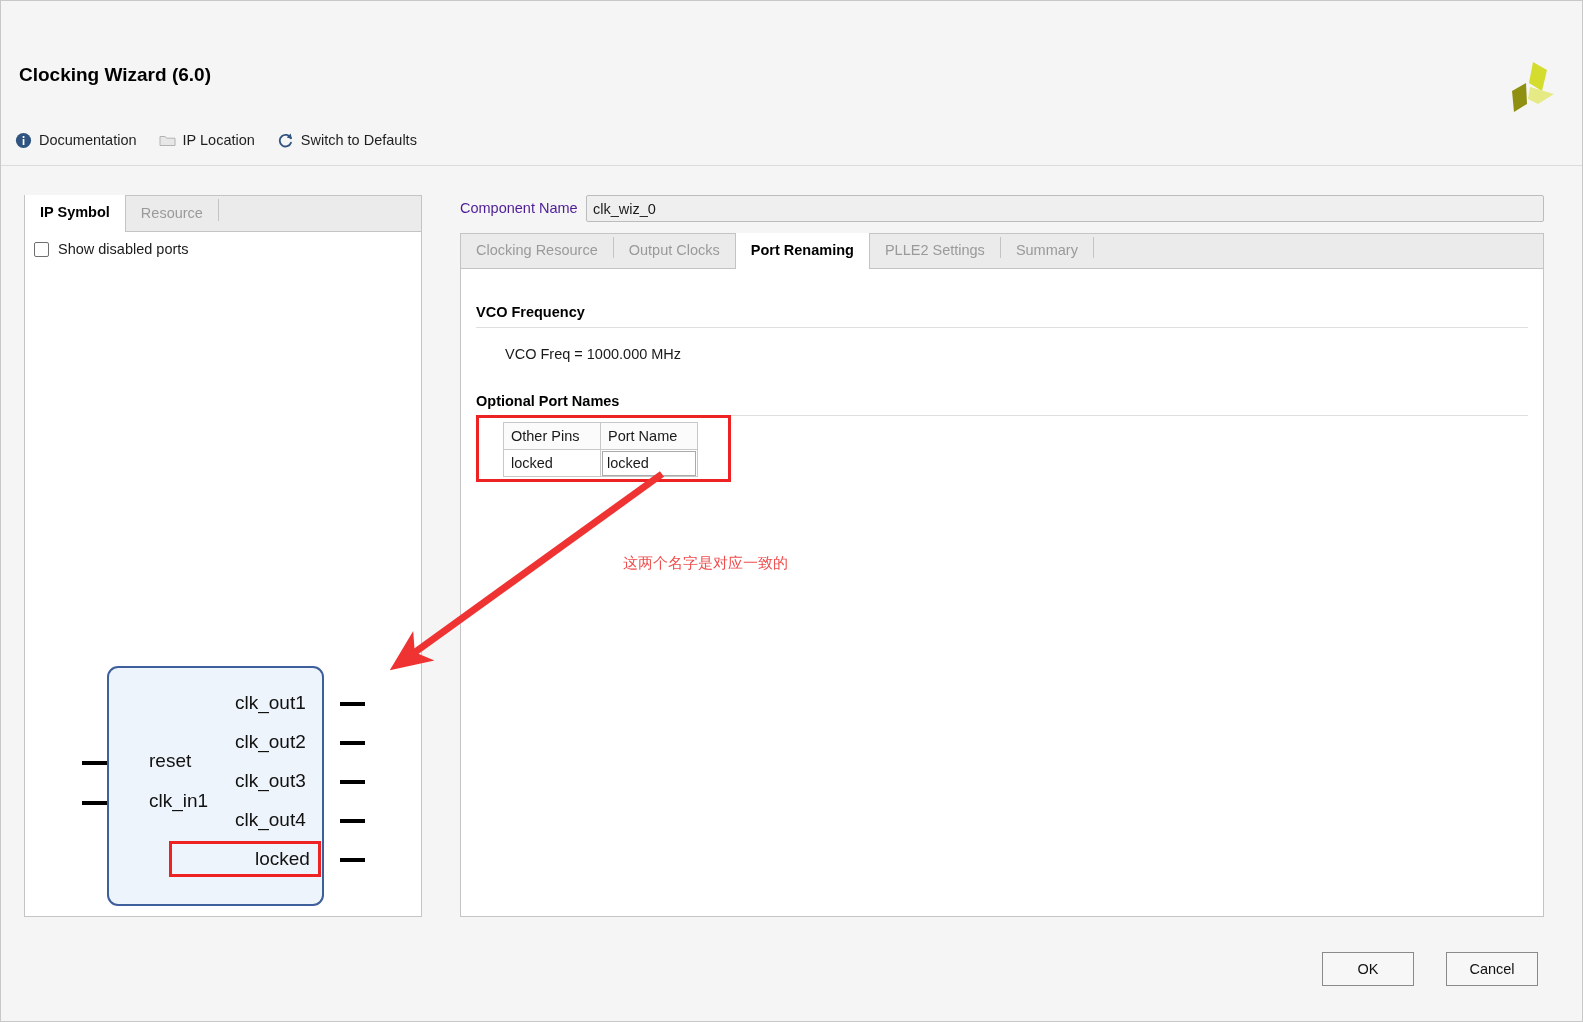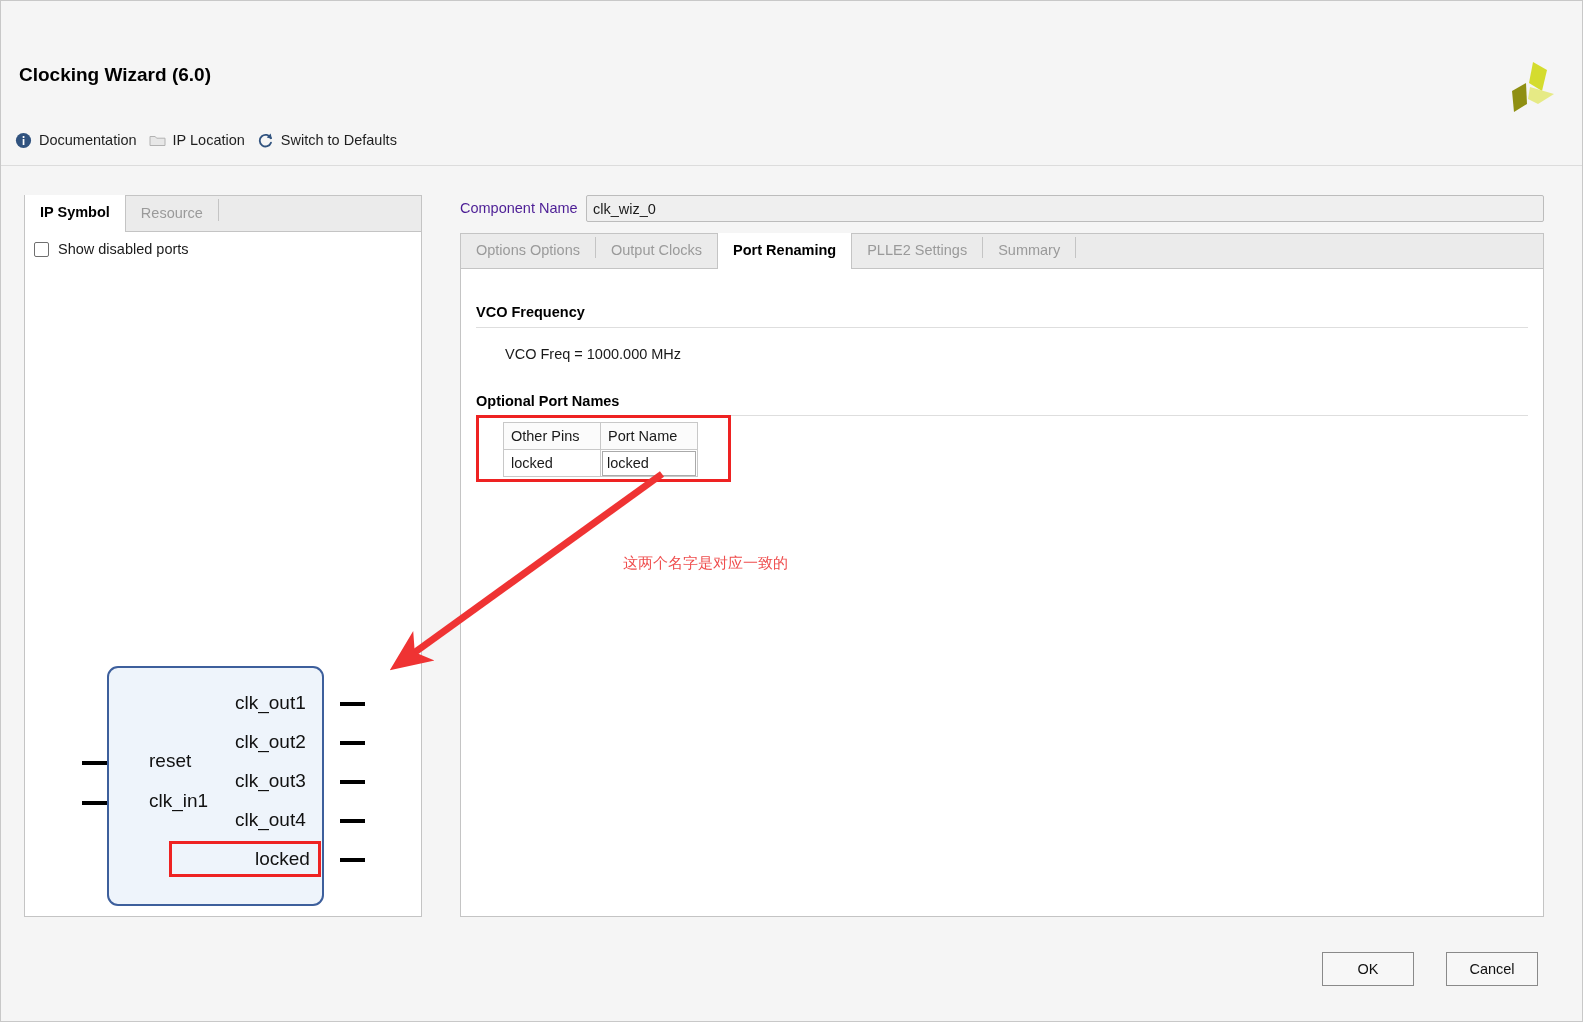--- a/index.html
+++ b/index.html
@@ -49,21 +49,21 @@
     position: absolute; left: 18px; top: 25px;
     font-size: 19px; font-weight: bold; color: #000;
   }
   #brand-logo {
     position: absolute; right: 22px; top: 18px;
     width: 60px; height: 58px;
   }
   #toolbar {
     position: absolute; left: 14px; top: 89px;
     height: 24px;
-    display: flex; align-items: center; gap: 12px;
+    display: flex; align-items: center; gap: 22px;
   }
   .tool-link {
     display: flex; align-items: center; gap: 7px;
     font-size: 14.5px; color: #1e1e1e;
     cursor: default;
   }
   .tool-ico { width: 17px; height: 17px; display: block; flex: 0 0 17px; }
 
   
   #left-panel {
@@ -349,21 +349,21 @@
       <div id="locked-hl"></div>
     </div>
   </div>
 
   <div id="comp-name-label">Component Name</div>
   <input id="comp-name-input" type="text" value="clk_wiz_0" style="">
 
   <div id="right-panel">
 
     <div id="right-tabbar">
-      <div class="rtab inactive">Options Options</div>
+      <div class="rtab inactive">Clocking Resource</div>
       <div class="rtab-sep"></div>
       <div class="rtab inactive">Output Clocks</div>
       <div class="rtab active">Port Renaming</div>
       <div class="rtab inactive">PLLE2 Settings</div>
       <div class="rtab-sep"></div>
       <div class="rtab inactive">Summary</div>
       <div class="rtab-sep"></div>
     </div>
 
     <div class="sect-head" style="left:15px; top:70px;">VCO Frequency</div>

